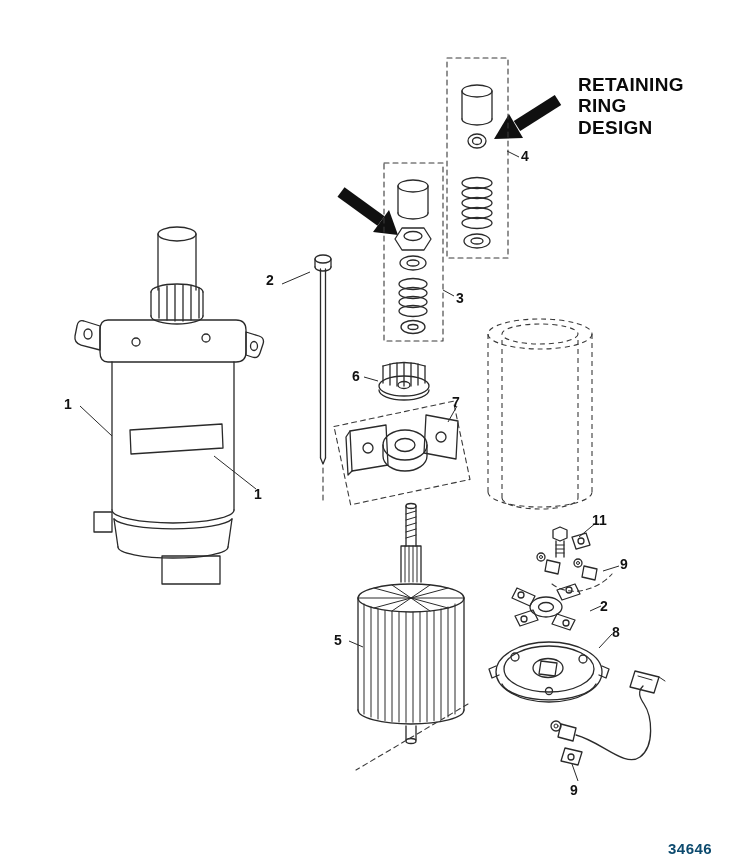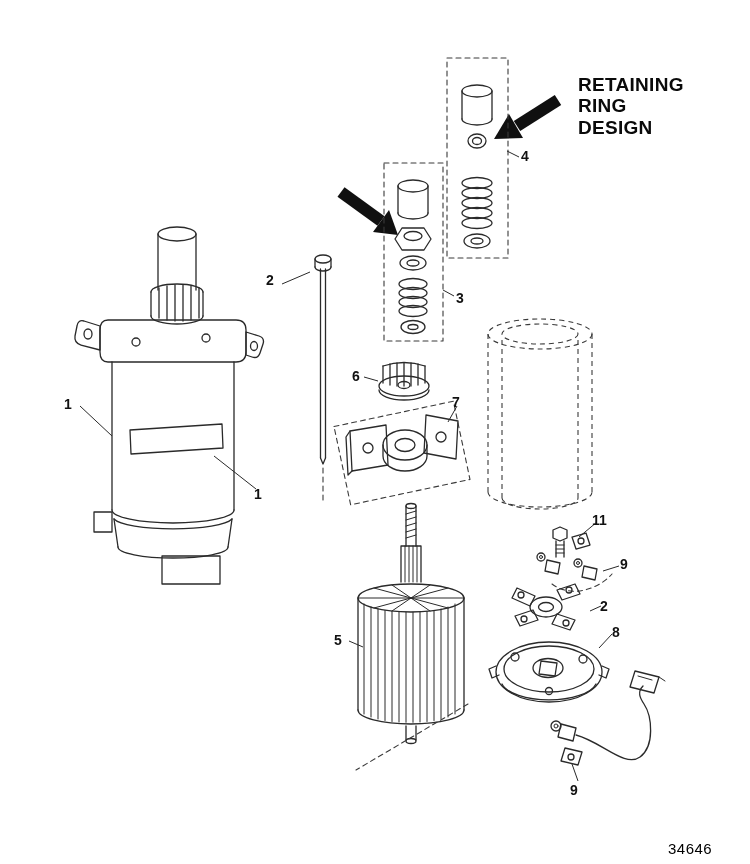--- a/index.html
+++ b/index.html
@@ -1,21 +1,21 @@
 <!DOCTYPE html>
 <html><head>
 <meta charset="utf-8">
 <style>
   * { margin:0; padding:0; box-sizing:border-box; }
   html,body { width:750px; height:864px; background:#ffffff; font-family:"Liberation Sans", sans-serif; }
   .canvas { position:relative; width:750px; height:864px; background:#fff; overflow:hidden; }
   .canvas > svg { position:absolute; left:0; top:0; }
   .part-num { position:absolute; font-weight:bold; font-size:14px; color:#111; }
   .annotation { position:absolute; font-weight:bold; font-size:19px; line-height:1.12; text-align:left; color:#0a0a0a; letter-spacing:.3px; }
-  .drawing-number { position:absolute; font-weight:normal; font-size:15px; color:#000000; letter-spacing:.5px; }
+  .drawing-number { position:absolute; font-weight:bold; font-size:15px; color:#0c4a6e; letter-spacing:.5px; }
   .ln   { fill:none; stroke:#2a2a2a; stroke-width:1.3; stroke-linecap:round; stroke-linejoin:round; }
   .thin { fill:none; stroke:#2a2a2a; stroke-width:1; }
   .dash { fill:none; stroke:#3a3a3a; stroke-width:1.1; stroke-dasharray:5 4; }
   .blk  { fill:#101010; stroke:none; }
   .wfill{ fill:#fff; stroke:#2a2a2a; stroke-width:1.3; }
 </style>
 </head>
 <body>
 
 <div class="canvas">

